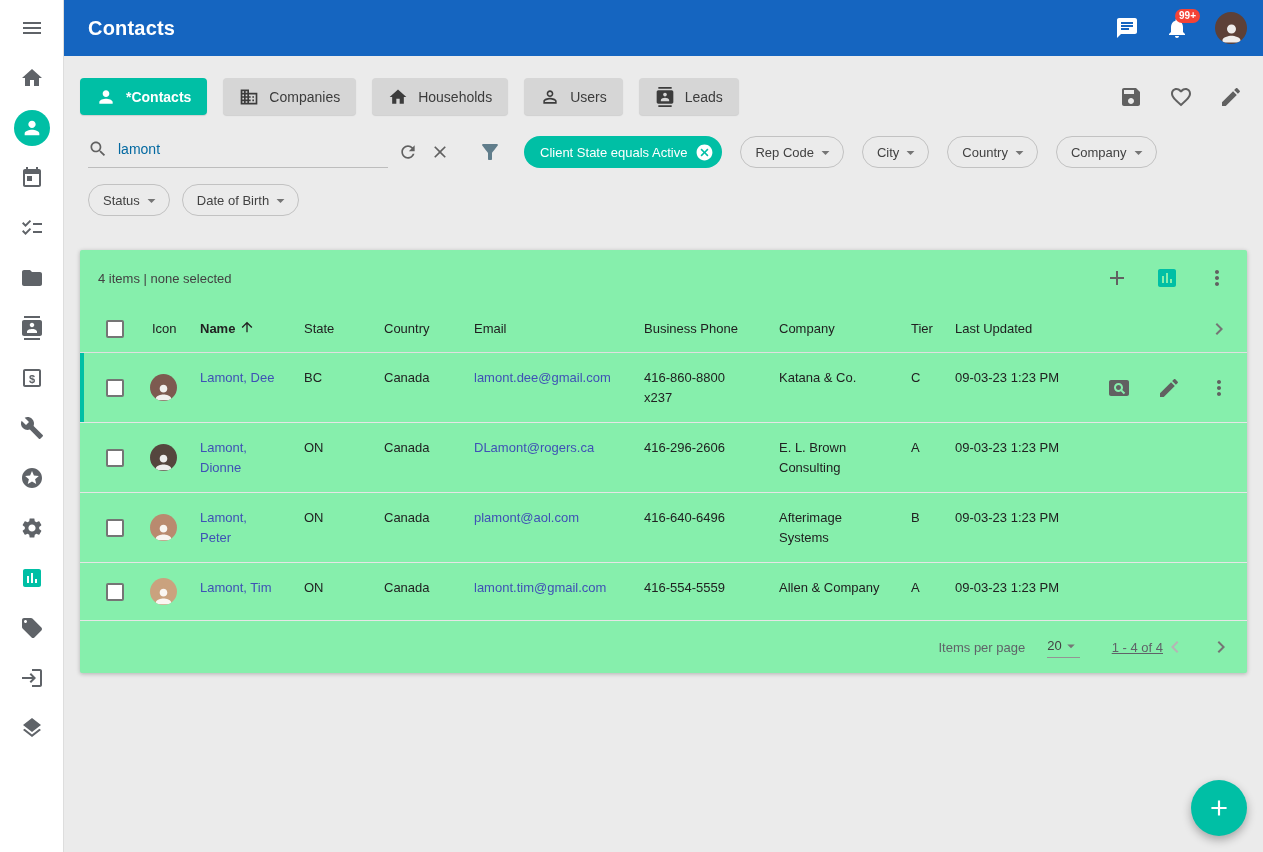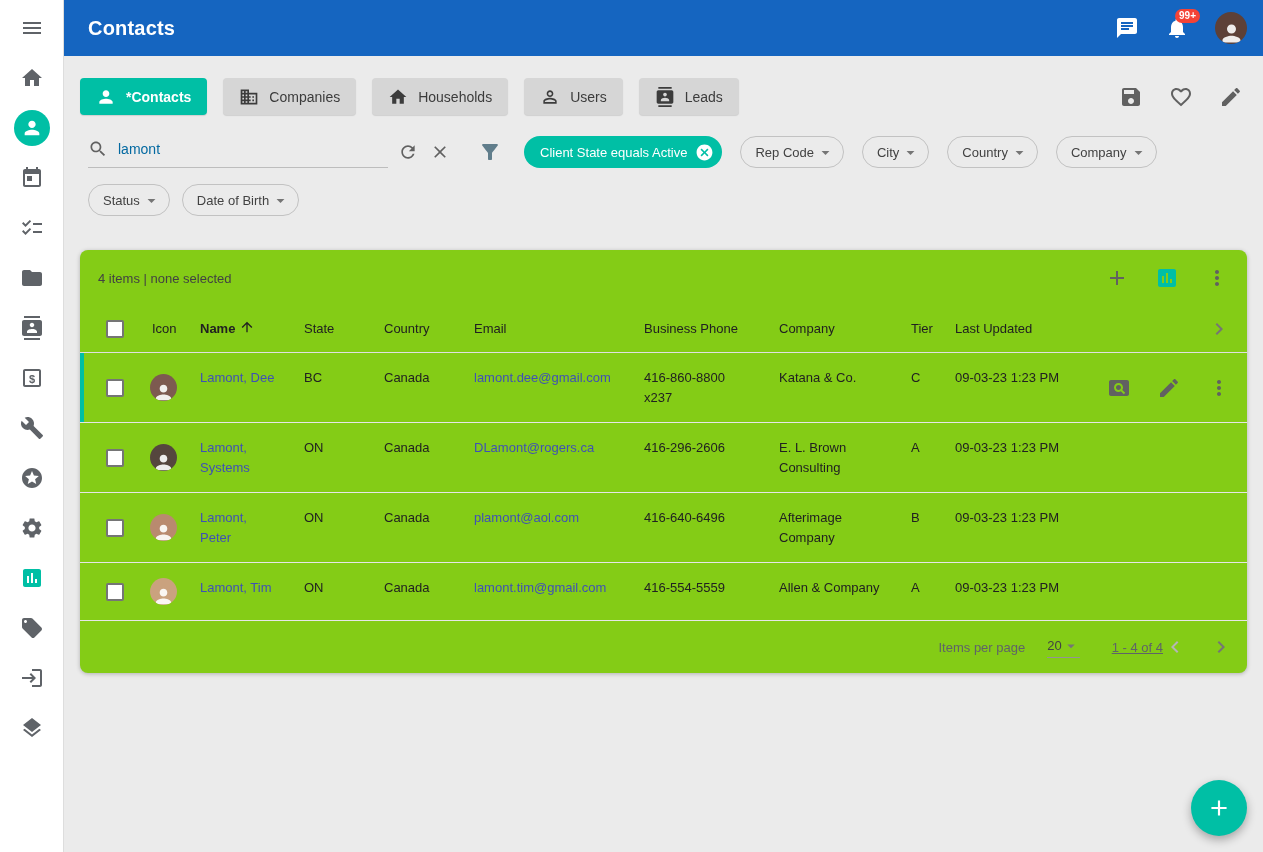--- a/index.html
+++ b/index.html
@@ -44,21 +44,21 @@
   #search-controls .ic{width:20px;height:20px;}
   .filter-funnel{color:#607d8b;margin-left:28px;}
   .chip{height:32px;border-radius:16px;display:inline-flex;align-items:center;font-size:13px;cursor:pointer;font-family:inherit;white-space:nowrap;}
   .chip-active{background:#00bfa5;color:#fff;border:none;gap:8px;padding:0 8px 0 16px;font-weight:500;margin-left:22px;}
   .chip-active .ic{width:19px;height:19px;}
   .chip-outline{border:1px solid #c2c2c2;background:transparent;color:#424242;gap:2px;padding:0 8px 0 14px;}
   .chip-outline .ic{width:19px;height:19px;color:#757575;}
   #chips-row1{margin-left:18px;display:flex;gap:18px;}
   .filter-row2{margin-top:16px;margin-left:8px;display:flex;gap:12px;}
   
-  .card{margin-top:34px;background:#84cc16;border-radius:8px;box-shadow:0 1px 4px rgba(0,0,0,.25);}
+  .card{margin-top:34px;background:#86efac;border-radius:2px;box-shadow:0 1px 4px rgba(0,0,0,.25);}
   .card-toolbar{height:56px;display:flex;align-items:center;padding:0 18px;}
   .summary{font-size:13px;color:#424242;}
   #table-toolbar-actions{margin-left:auto;display:flex;gap:26px;color:#616161;}
   #table-toolbar-actions .accent-btn{color:#00bfa5;}
   .thead,.trow{display:grid;grid-template-columns:60px 48px 104px 80px 90px 170px 135px 132px 44px 140px 1fr;}
   .thead{height:47px;border-bottom:1px solid #e0e0e0;color:#757575;font-size:13px;align-items:center;}
   .hcell{display:flex;align-items:flex-start;gap:4px;padding:0 12px;cursor:pointer;white-space:nowrap;}
   .hcell span{pointer-events:none;}
   .hcell.sorted{color:#212121;font-weight:700;}
   .sort{width:16px;height:16px;}
@@ -439,21 +439,21 @@
    <div class="cell c-check">
                 <span class="checkbox"></span>
               </div>
    <div class="cell c-avatar">
                 <span class="avatar" style="background:#55463e">
                   <svg viewBox="0 0 24 24" fill="rgba(255,255,255,.9)">
                     <path d="M12 12c2.21 0 4-1.79 4-4s-1.79-4-4-4-4 1.79-4 4 1.79 4 4 4zm0 2c-2.67 0-8 1.34-8 4v2h16v-2c0-2.66-5.33-4-8-4z"></path>
                   </svg>
                 </span>
               </div>
-   <div class="cell link">Lamont, Systems</div>
+   <div class="cell link">Lamont, Dionne</div>
    <div class="cell">ON</div>
    <div class="cell">Canada</div>
    <div class="cell link">DLamont@rogers.ca</div>
    <div class="cell">416-296-2606</div>
    <div class="cell">E. L. Brown Consulting</div>
    <div class="cell">A</div>
    <div class="cell">09-03-23 1:23 PM</div>
    <div class="cell c-actions"></div>
   </div>
             <div class="trow">
@@ -465,21 +465,21 @@
                   <svg viewBox="0 0 24 24" fill="rgba(255,255,255,.9)">
                     <path d="M12 12c2.21 0 4-1.79 4-4s-1.79-4-4-4-4 1.79-4 4 1.79 4 4 4zm0 2c-2.67 0-8 1.34-8 4v2h16v-2c0-2.66-5.33-4-8-4z"></path>
                   </svg>
                 </span>
               </div>
    <div class="cell link">Lamont, Peter</div>
    <div class="cell">ON</div>
    <div class="cell">Canada</div>
    <div class="cell link">plamont@aol.com</div>
    <div class="cell">416-640-6496</div>
-   <div class="cell">Afterimage Company</div>
+   <div class="cell">Afterimage Systems</div>
    <div class="cell">B</div>
    <div class="cell">09-03-23 1:23 PM</div>
    <div class="cell c-actions"></div>
   </div>
             <div class="trow">
    <div class="cell c-check">
                 <span class="checkbox"></span>
               </div>
    <div class="cell c-avatar">
                 <span class="avatar" style="background:#caa27e">

